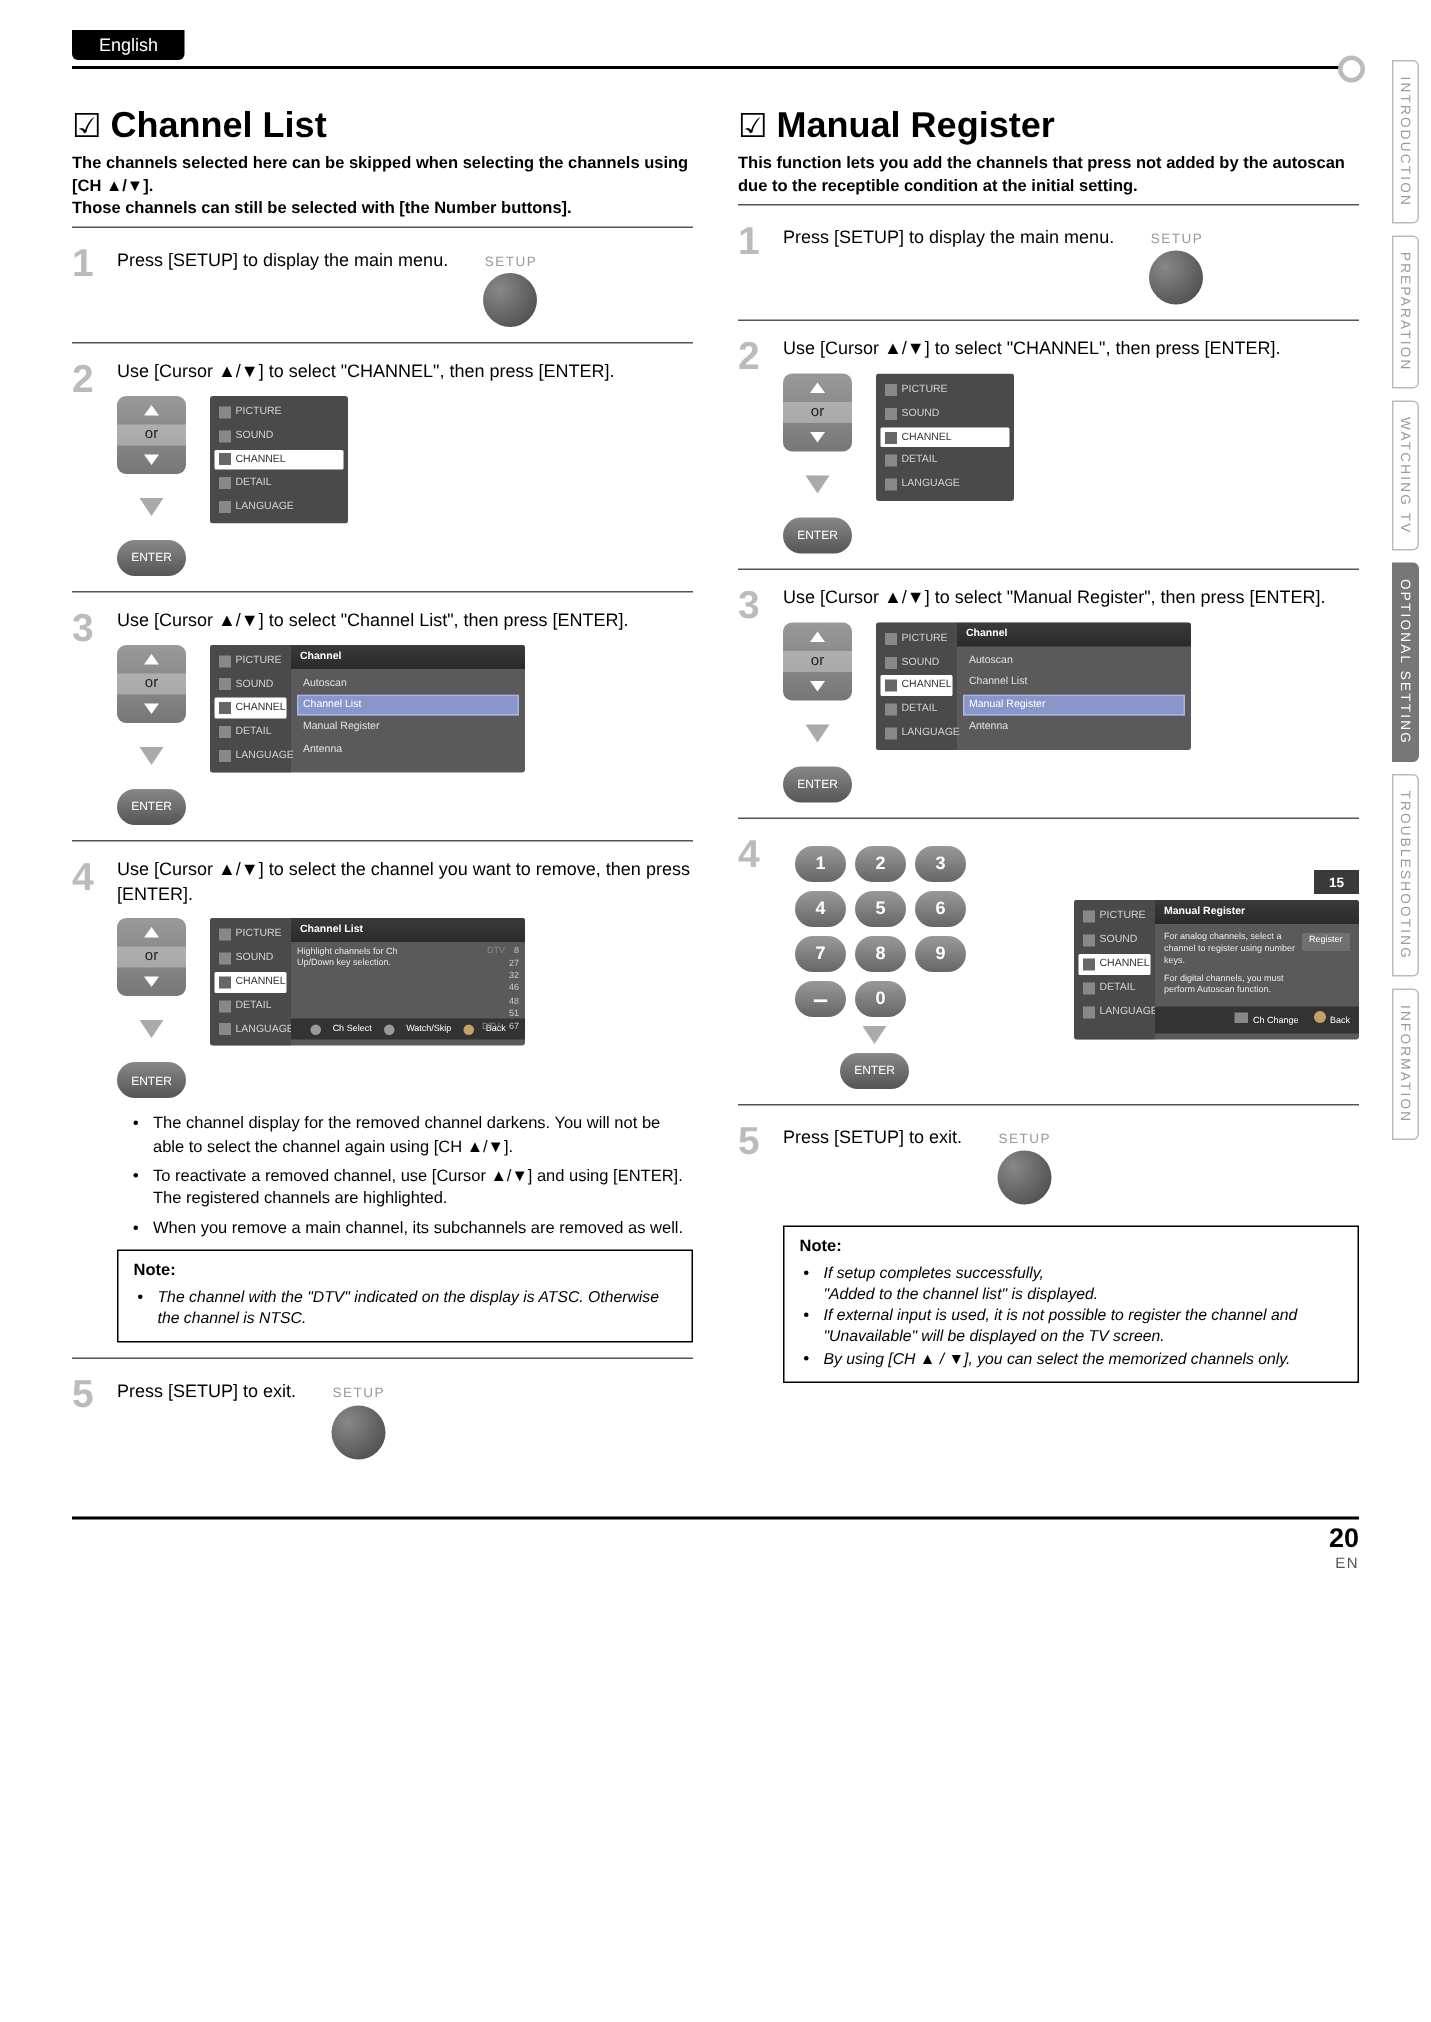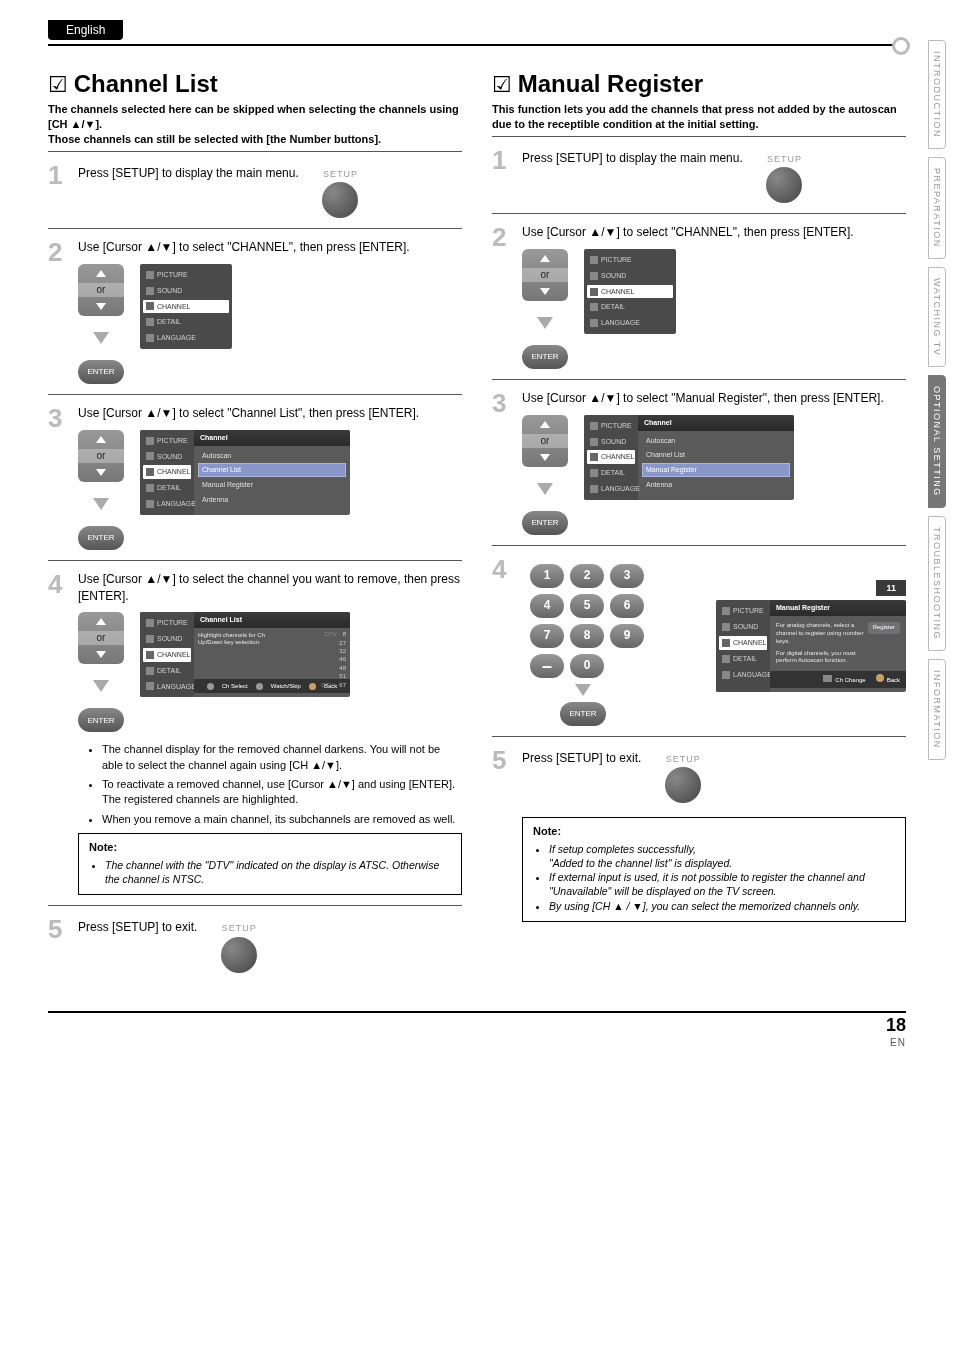--- a/index.html
+++ b/index.html
@@ -715,21 +715,21 @@
                 <div class="key">8</div>
                 <div class="key">9</div>
                 <div class="key dash">–</div>
                 <div class="key">0</div>
                 <div></div>
               </div>
               <div class="down-arrow"></div>
               <div class="enter-btn">ENTER</div>
             </div>
             <div style="flex:1; display:flex; flex-direction:column; align-items:flex-end; gap:4px; margin-top:16px">
-              <div style="background:#3a3a3b;color:#fff;font-size:9px;font-weight:bold;padding:2px 10px;">11</div>
+              <div style="background:#3a3a3b;color:#fff;font-size:9px;font-weight:bold;padding:2px 10px;">15</div>
               <div class="osd osd-wide">
                 <div class="osd-side">
                   <div class="osd-item">
                       <span class="ic"></span>
                       <span>PICTURE</span>
                     </div>
                   <div class="osd-item">
                       <span class="ic"></span>
                       <span>SOUND</span>
                     </div>
@@ -780,16 +780,16 @@
               <li>If external input is used, it is not possible to register the channel and "Unavailable" will be displayed on the TV screen.</li>
               <li>By using [CH ▲ / ▼], you can select the memorized channels only.</li>
             </ul>
           </div>
         </div>
       </div>
     </div>
   </div>
 
   <div class="page-footer">
-    <span class="page-num">18</span>
+    <span class="page-num">20</span>
     <span class="en-label">EN</span>
   </div>
 </div>
 
 </body></html>

